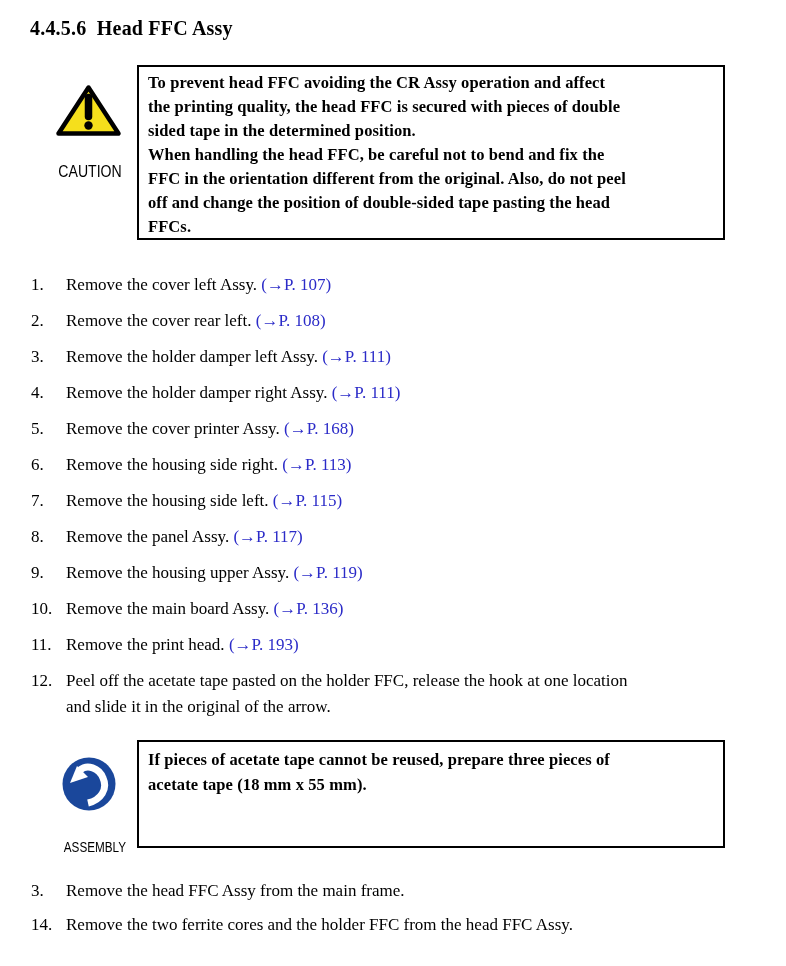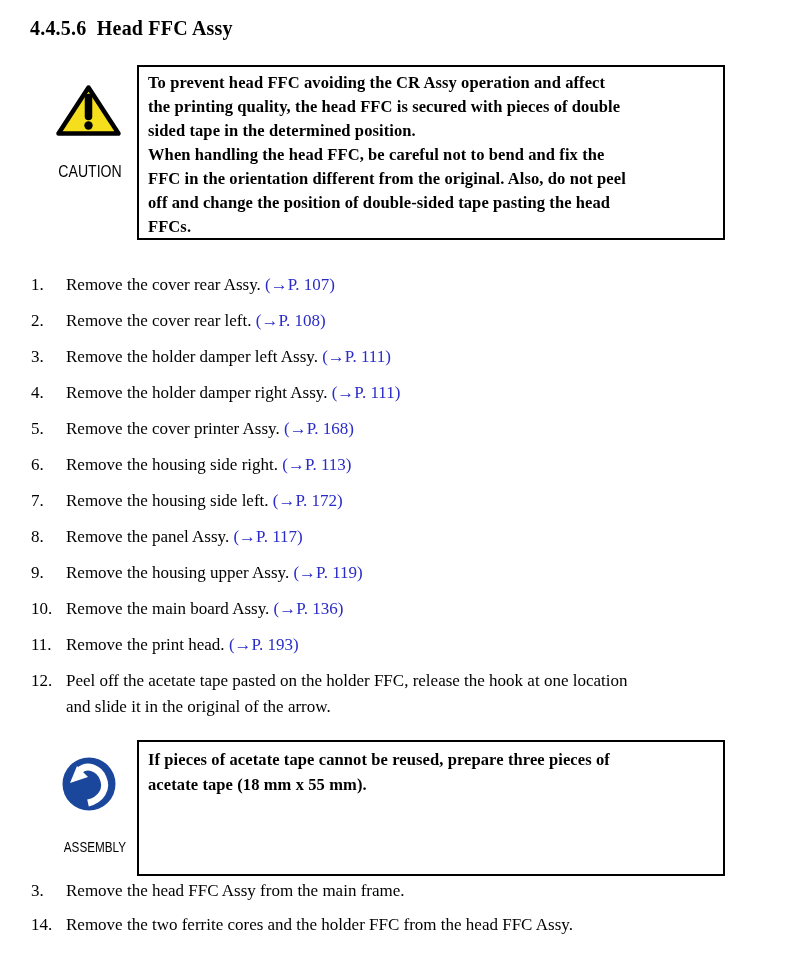--- a/index.html
+++ b/index.html
@@ -13,21 +13,21 @@
     position:absolute; left:30px; top:17px;
     font-size:20px; font-weight:bold; white-space:pre;
     letter-spacing:0.2px;
   }
   
   .note-box {
     position:absolute; left:137px; width:588px;
     border:2px solid #000; background:#fff;
   }
   .caution-box { top:65px;  height:175px; padding:4px 9px; }
-  .assembly-box{ top:740px; height:136px; padding:5px 9px; }
+  .assembly-box{ top:740px; height:108px; padding:5px 9px; }
   .note-text {
     font-weight:bold; font-size:16.5px; line-height:24px;
     white-space:pre-line; letter-spacing:0.1px;
   }
   .assembly-box .note-text { line-height:25px; }
   
   .icon-wrap { position:absolute; text-align:center; }
   .caution-icon-wrap  { left:54px; top:83px;  width:69px; }
   .assembly-icon-wrap { left:61px; top:756px; width:56px; }
   .icon-label {
@@ -73,39 +73,39 @@
 the printing quality, the head FFC is secured with pieces of double
 sided tape in the determined position.
 When handling the head FFC, be careful not to bend and fix the
 FFC in the orientation different from the original. Also, do not peel
 off and change the position of double-sided tape pasting the head
 FFCs.</div>
 </div>
 
 <div class="steps steps-a">
   <div class="step">
-    <span class="step-num">1.</span><span class="step-text">Remove the cover rear Assy. </span><span class="step-link">(→P. 107)</span>
+    <span class="step-num">1.</span><span class="step-text">Remove the cover left Assy. </span><span class="step-link">(→P. 107)</span>
   </div>
   <div class="step">
     <span class="step-num">2.</span><span class="step-text">Remove the cover rear left. </span><span class="step-link">(→P. 108)</span>
   </div>
   <div class="step">
     <span class="step-num">3.</span><span class="step-text">Remove the holder damper left Assy. </span><span class="step-link">(→P. 111)</span>
   </div>
   <div class="step">
     <span class="step-num">4.</span><span class="step-text">Remove the holder damper right Assy. </span><span class="step-link">(→P. 111)</span>
   </div>
   <div class="step">
     <span class="step-num">5.</span><span class="step-text">Remove the cover printer Assy. </span><span class="step-link">(→P. 168)</span>
   </div>
   <div class="step">
     <span class="step-num">6.</span><span class="step-text">Remove the housing side right. </span><span class="step-link">(→P. 113)</span>
   </div>
   <div class="step">
-    <span class="step-num">7.</span><span class="step-text">Remove the housing side left. </span><span class="step-link">(→P. 172)</span>
+    <span class="step-num">7.</span><span class="step-text">Remove the housing side left. </span><span class="step-link">(→P. 115)</span>
   </div>
   <div class="step">
     <span class="step-num">8.</span><span class="step-text">Remove the panel Assy. </span><span class="step-link">(→P. 117)</span>
   </div>
   <div class="step">
     <span class="step-num">9.</span><span class="step-text">Remove the housing upper Assy. </span><span class="step-link">(→P. 119)</span>
   </div>
   <div class="step">
     <span class="step-num">10.</span><span class="step-text">Remove the main board Assy. </span><span class="step-link">(→P. 136)</span>
   </div>

